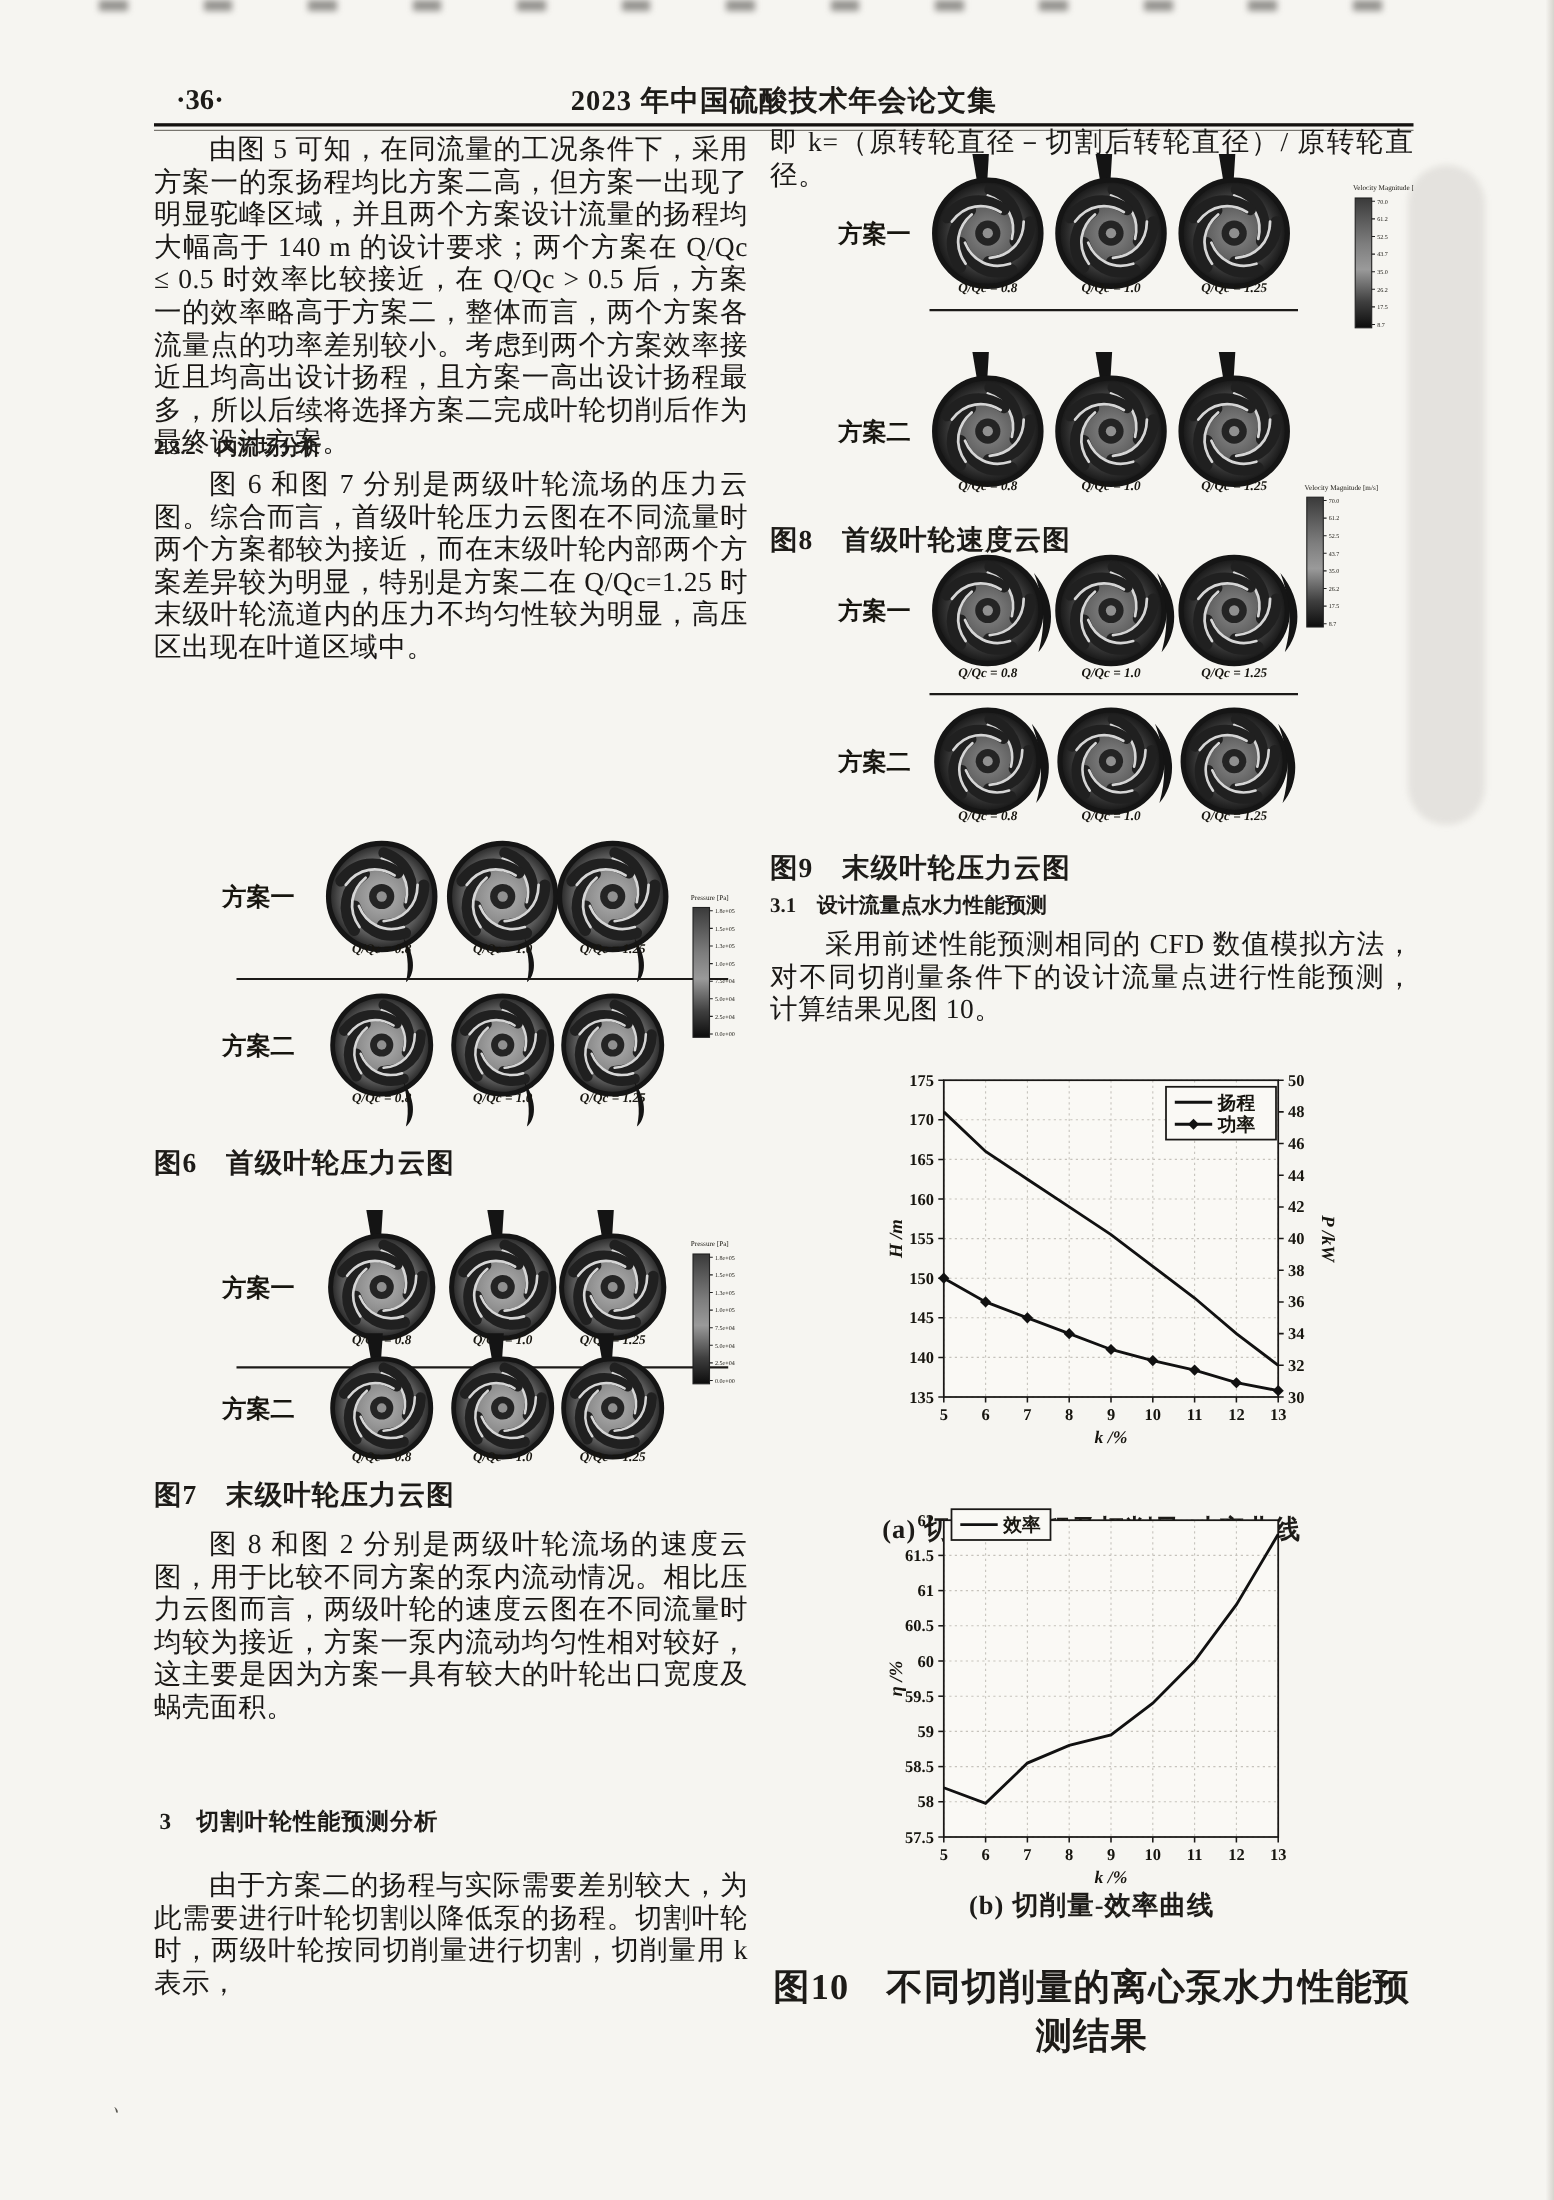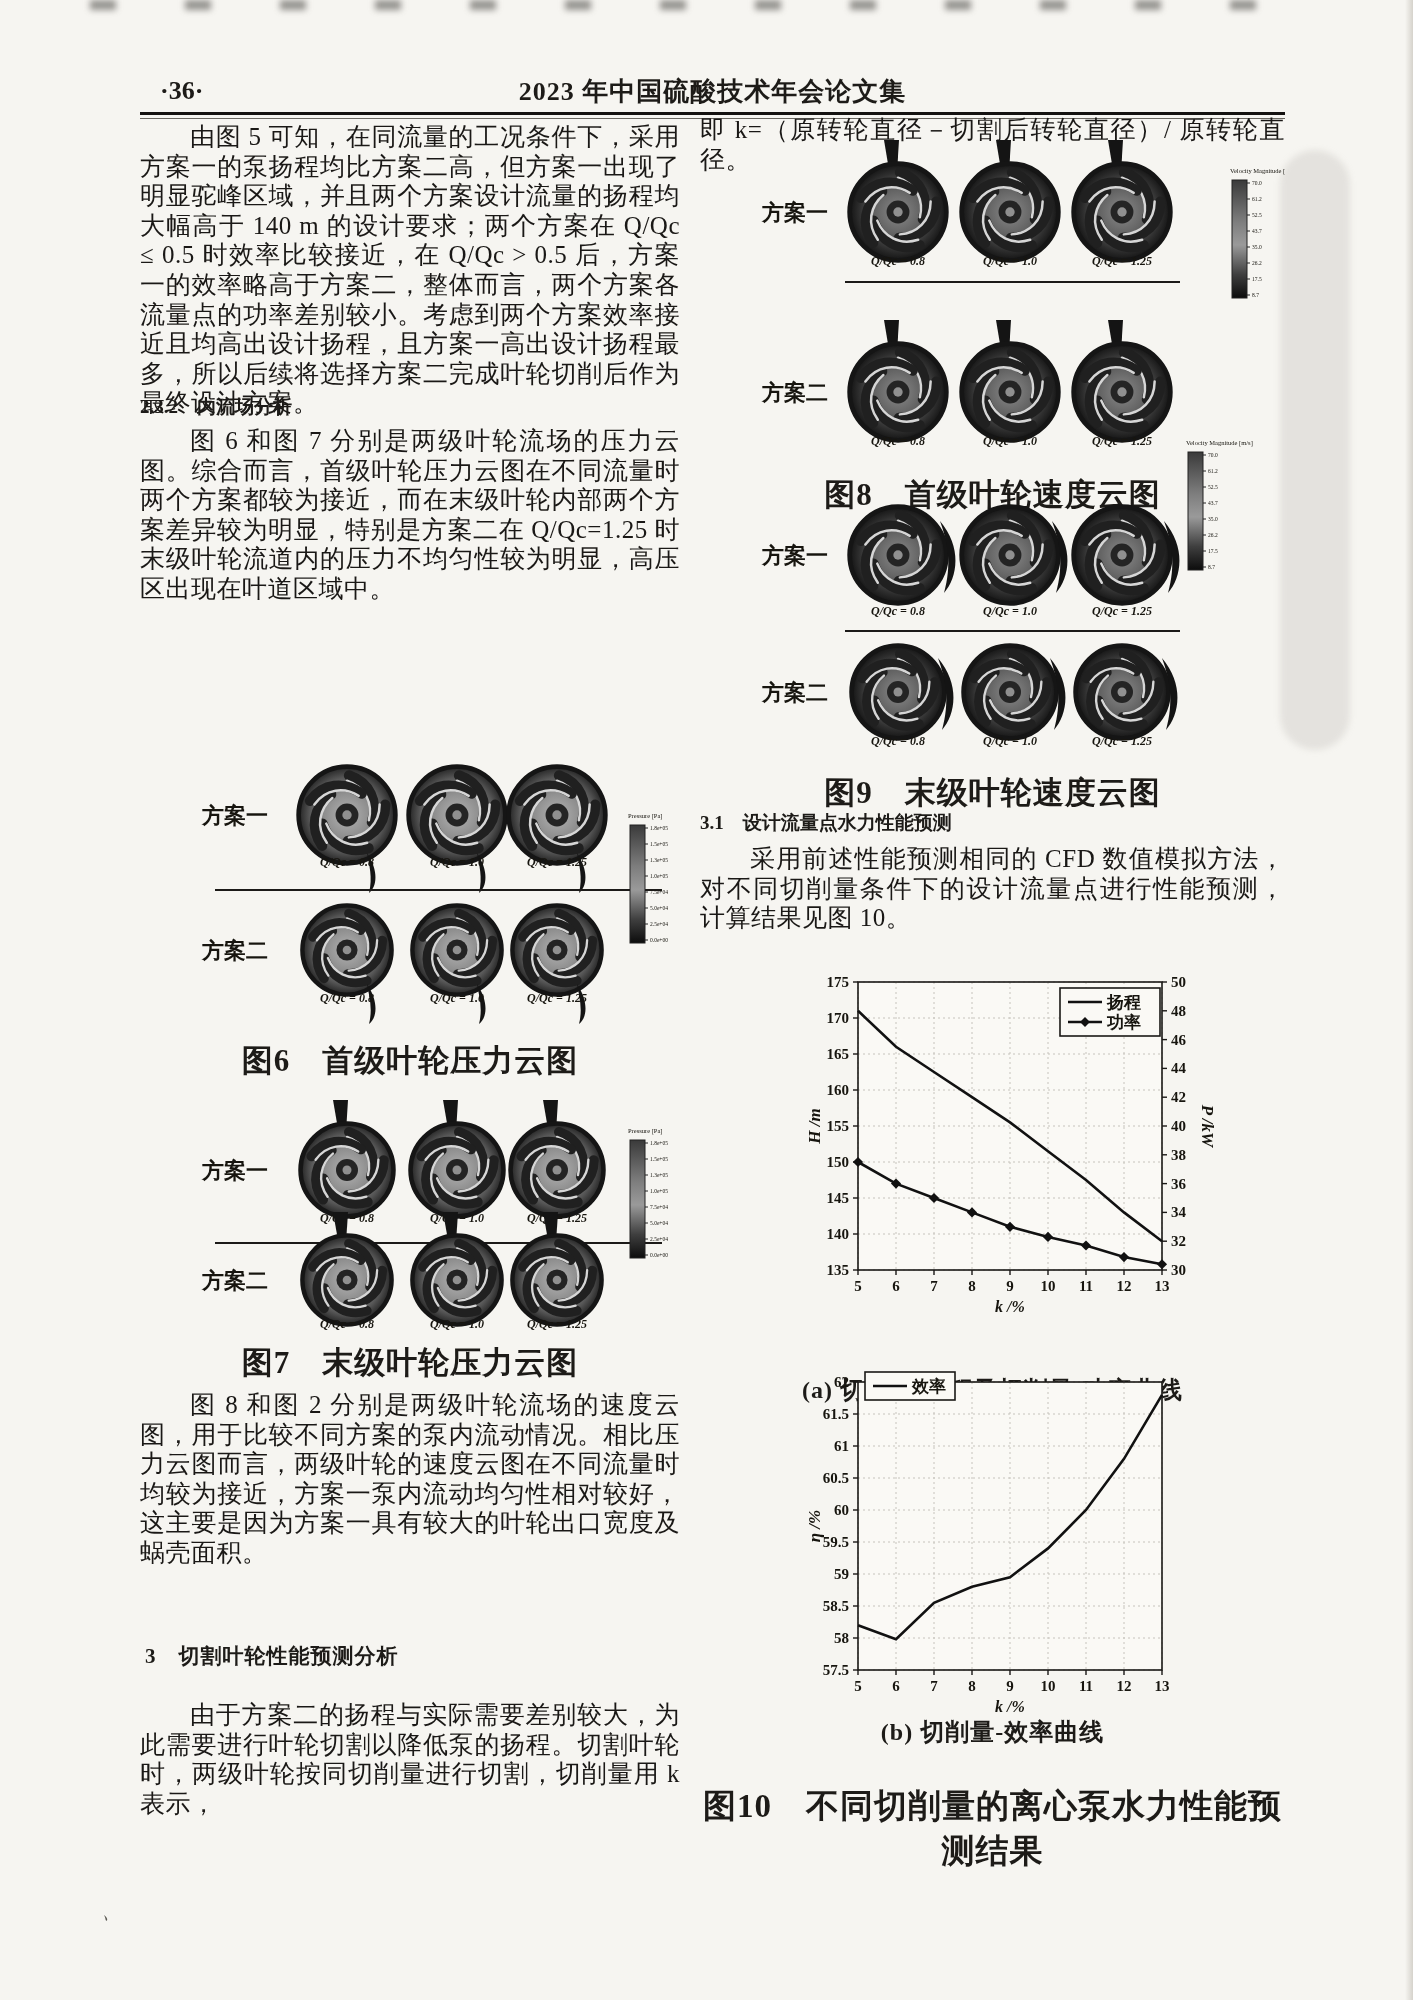--- a/index.html
+++ b/index.html
@@ -10,21 +10,21 @@
     color:#1d1b18;overflow:hidden;
   }
   .abs{position:absolute;}
   .para{
     font-size:25px;line-height:29.6px;text-align:justify;
     text-indent:2em;letter-spacing:.5px;color:#1a1816;
   }
   .noindent{text-indent:0;}
   .h-small{font-size:19px;font-weight:bold;}
   .h-big{font-size:21px;font-weight:bold;letter-spacing:1px;}
-  .figcap{font-size:31px;font-weight:bold;text-align:center;letter-spacing:1px;}
+  .figcap{font-size:25px;font-weight:bold;text-align:left;letter-spacing:1px;}
   .chartcap{font-size:24px;font-weight:bold;text-align:center;letter-spacing:1px;}
   .pagenum{font-size:26px;font-weight:bold;}
   .headtitle{font-size:26px;font-weight:bold;letter-spacing:1px;}
   .rule{background:#141210;}
   svg text{font-family:"Liberation Serif","DejaVu Serif",serif;}
   .smudge{position:absolute;pointer-events:none;filter:blur(3px);}
 </style>
 </head>
 <body>
 
@@ -879,21 +879,21 @@
     <text x="508" y="65" fill="#17150f" font-size="5.5" font-family="&quot;Liberation Sans&quot;,sans-serif">43.7</text>
     <line x1="503" y1="79" x2="506" y2="79" stroke="#222" stroke-width="1"></line>
     <text x="508" y="81" fill="#17150f" font-size="5.5" font-family="&quot;Liberation Sans&quot;,sans-serif">35.0</text>
     <line x1="503" y1="95" x2="506" y2="95" stroke="#222" stroke-width="1"></line>
     <text x="508" y="97" fill="#17150f" font-size="5.5" font-family="&quot;Liberation Sans&quot;,sans-serif">26.2</text>
     <line x1="503" y1="111" x2="506" y2="111" stroke="#222" stroke-width="1"></line>
     <text x="508" y="113" fill="#17150f" font-size="5.5" font-family="&quot;Liberation Sans&quot;,sans-serif">17.5</text>
     <line x1="503" y1="127" x2="506" y2="127" stroke="#222" stroke-width="1"></line>
     <text x="508" y="129" fill="#17150f" font-size="5.5" font-family="&quot;Liberation Sans&quot;,sans-serif">8.7</text>
   </svg>
-<div class="abs figcap" style="left:700px;top:772px;width:585px;">图9　末级叶轮速度云图</div>
+<div class="abs figcap" style="left:700px;top:772px;width:585px;">图9　末级叶轮压力云图</div>
 
 <div class="abs h-small" style="left:700px;top:810px;">3.1　设计流量点水力性能预测</div>
 <div class="abs para" style="left:700px;top:844px;width:585px;">采用前述性能预测相同的 CFD 数值模拟方法，对不同切削量条件下的设计流量点进行性能预测，计算结果见图 10。</div>
 
 <svg class="abs" id="chart-a" style="left:700px;top:955px;" width="585" height="370">
     <rect x="158" y="27" width="304" height="288" fill="#faf9f5"></rect>
     <line x1="158" y1="27" x2="158" y2="315" stroke="#c6c3bc" stroke-width="1" stroke-dasharray="2,3"></line>
     <line x1="196" y1="27" x2="196" y2="315" stroke="#c6c3bc" stroke-width="1" stroke-dasharray="2,3"></line>
     <line x1="234" y1="27" x2="234" y2="315" stroke="#c6c3bc" stroke-width="1" stroke-dasharray="2,3"></line>
     <line x1="272" y1="27" x2="272" y2="315" stroke="#c6c3bc" stroke-width="1" stroke-dasharray="2,3"></line>

